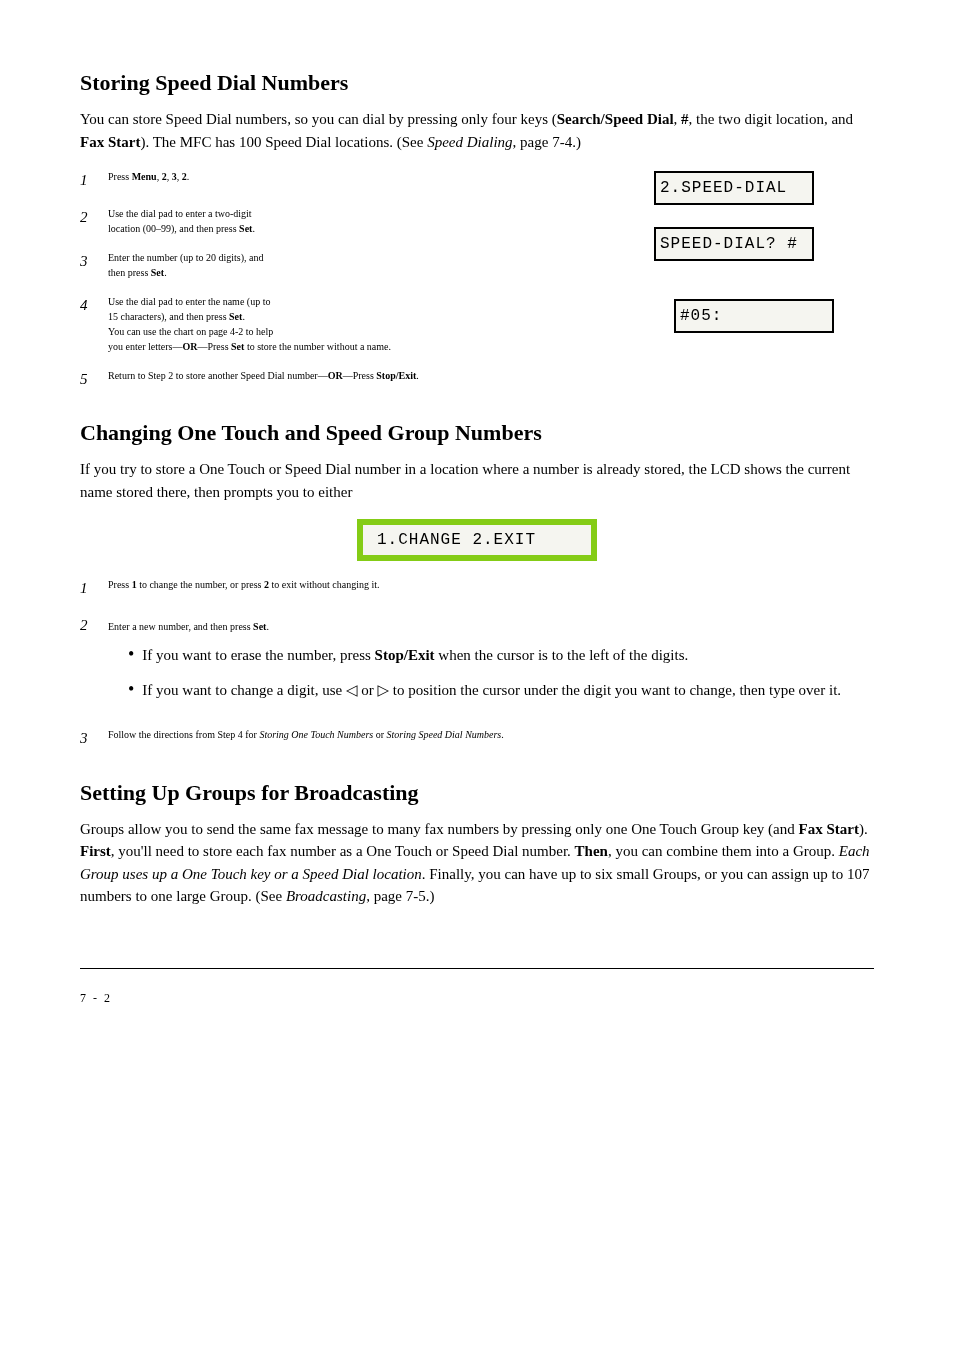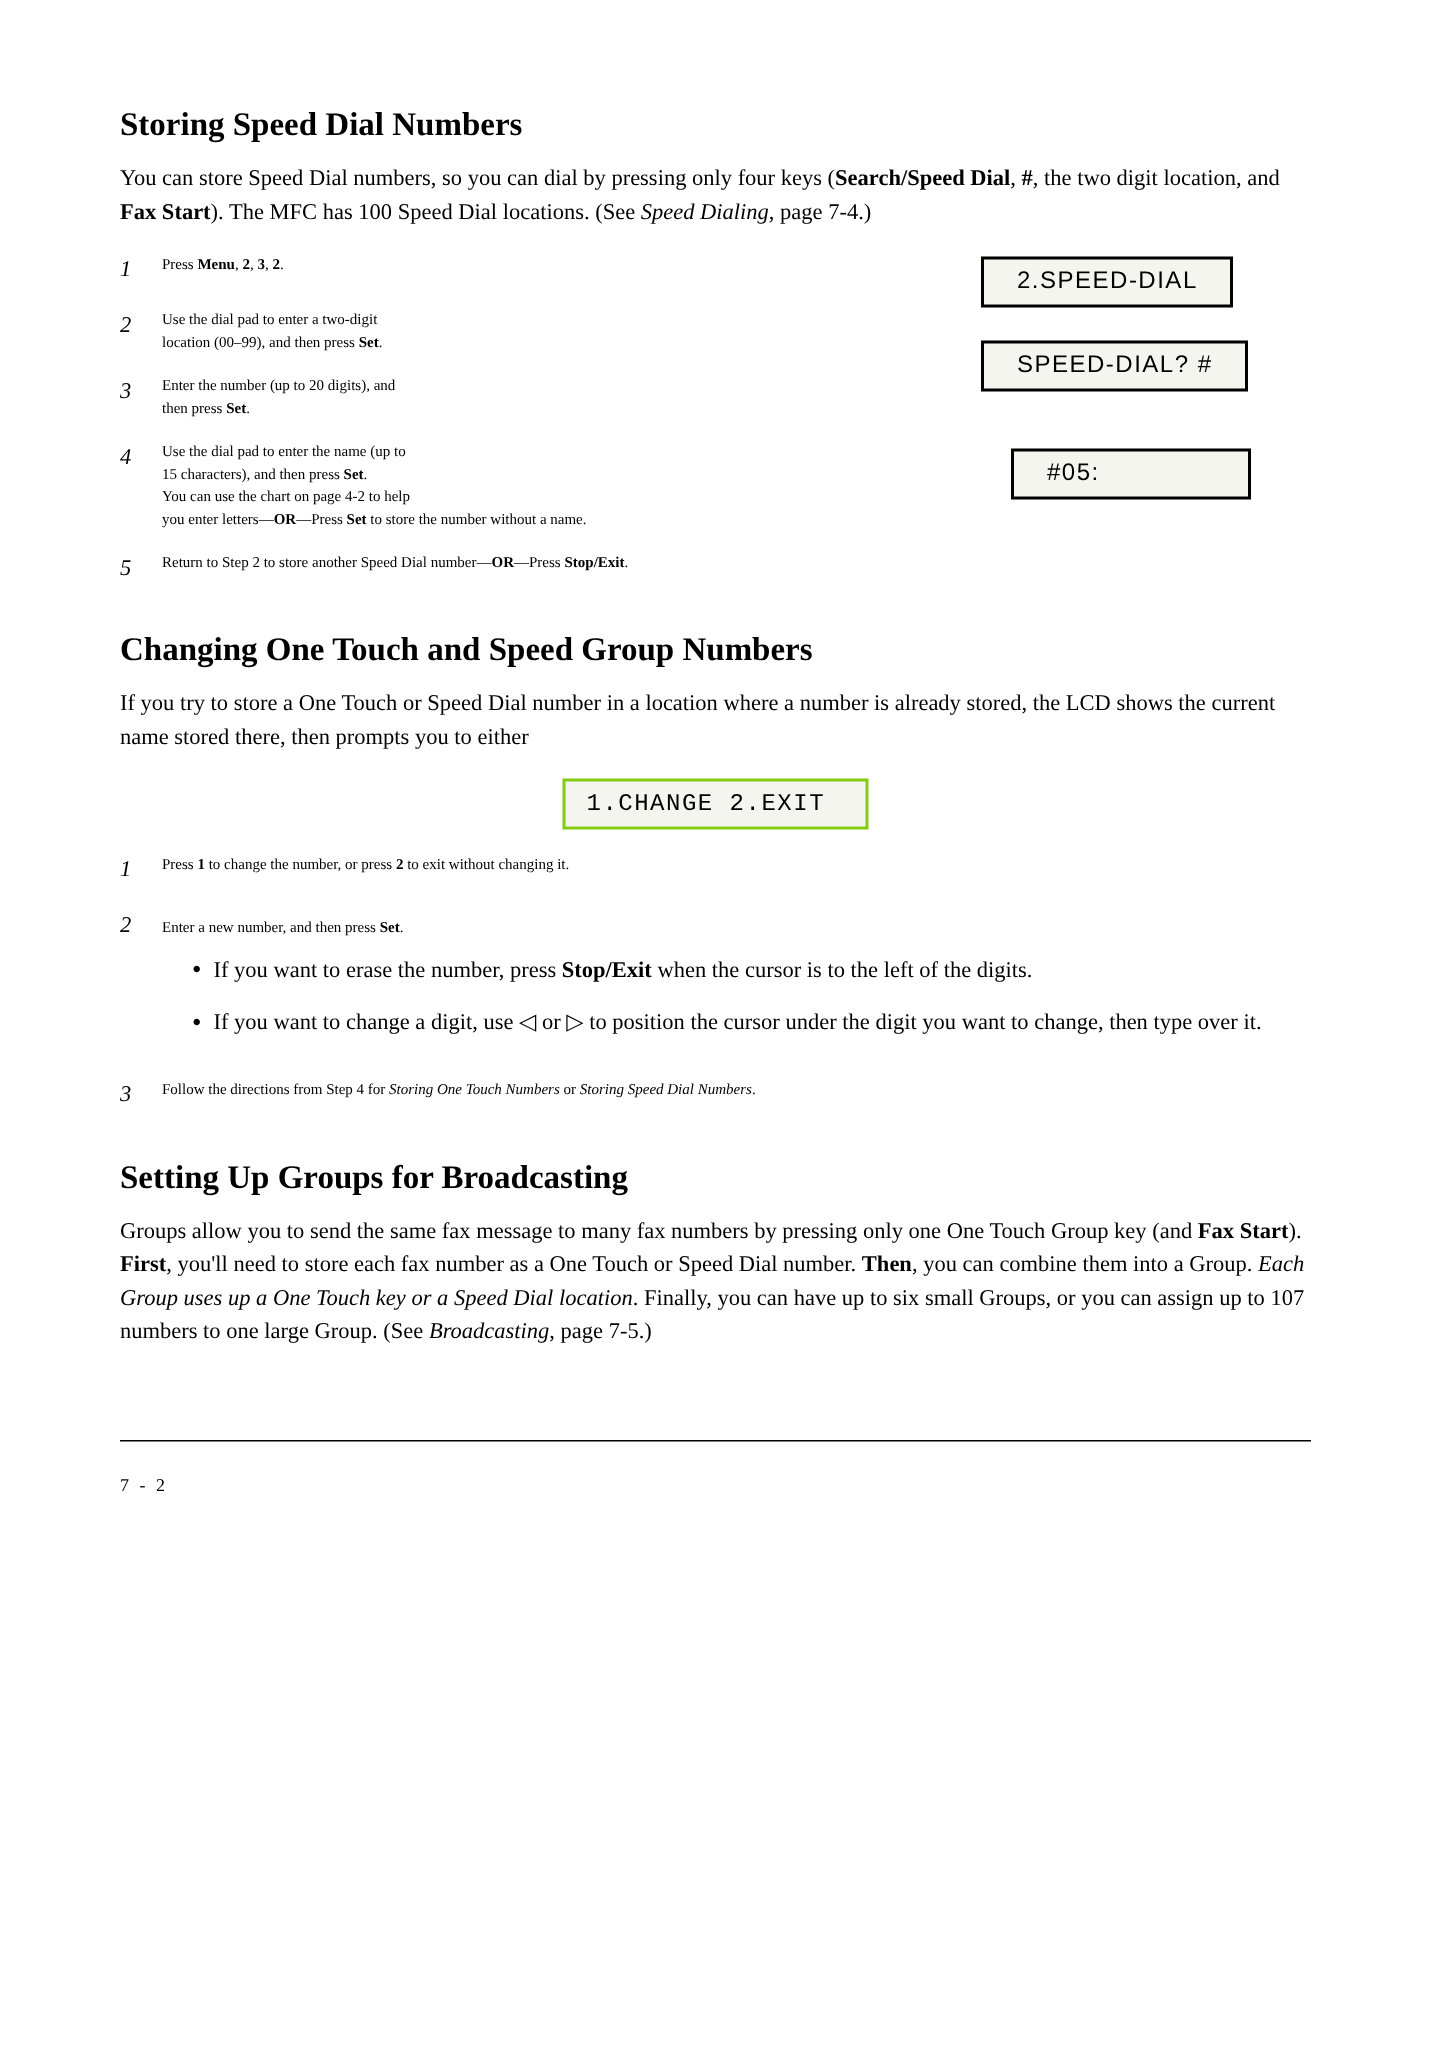--- a/index.html
+++ b/index.html
@@ -67,38 +67,38 @@
     .step-text b {
       font-weight: bold;
     }
 
     .step-text i {
       font-style: italic;
     }
 
     .lcd-box {
       border: 2px solid #000;
-      font-family: Liberation Sans, sans-serif;
+      font-family: Liberation Mono, monospace;
       font-size: 16px;
-      padding: 6px 22px;
+      padding: 6px 4px;
       margin-bottom: 10px;
       display: inline-block;
       min-width: 160px;
       background: #f5f5f0;
       letter-spacing: 1px;
     }
 
     .lcd-box-center {
-      border: 2px solid #84cc16;
+      border: 6px solid #84cc16;
       font-family: 'Courier New', Courier, monospace;
       font-size: 16px;
       padding: 6px 14px;
       margin: 10px auto 4px auto;
       display: block;
-      width: 204px;
+      width: 240px;
       background: #f5f5f0;
       letter-spacing: 1px;
       text-align: left;
     }
 
     .step5 {
       display: flex;
       gap: 12px;
       margin-bottom: 14px;
       line-height: 1.5;

